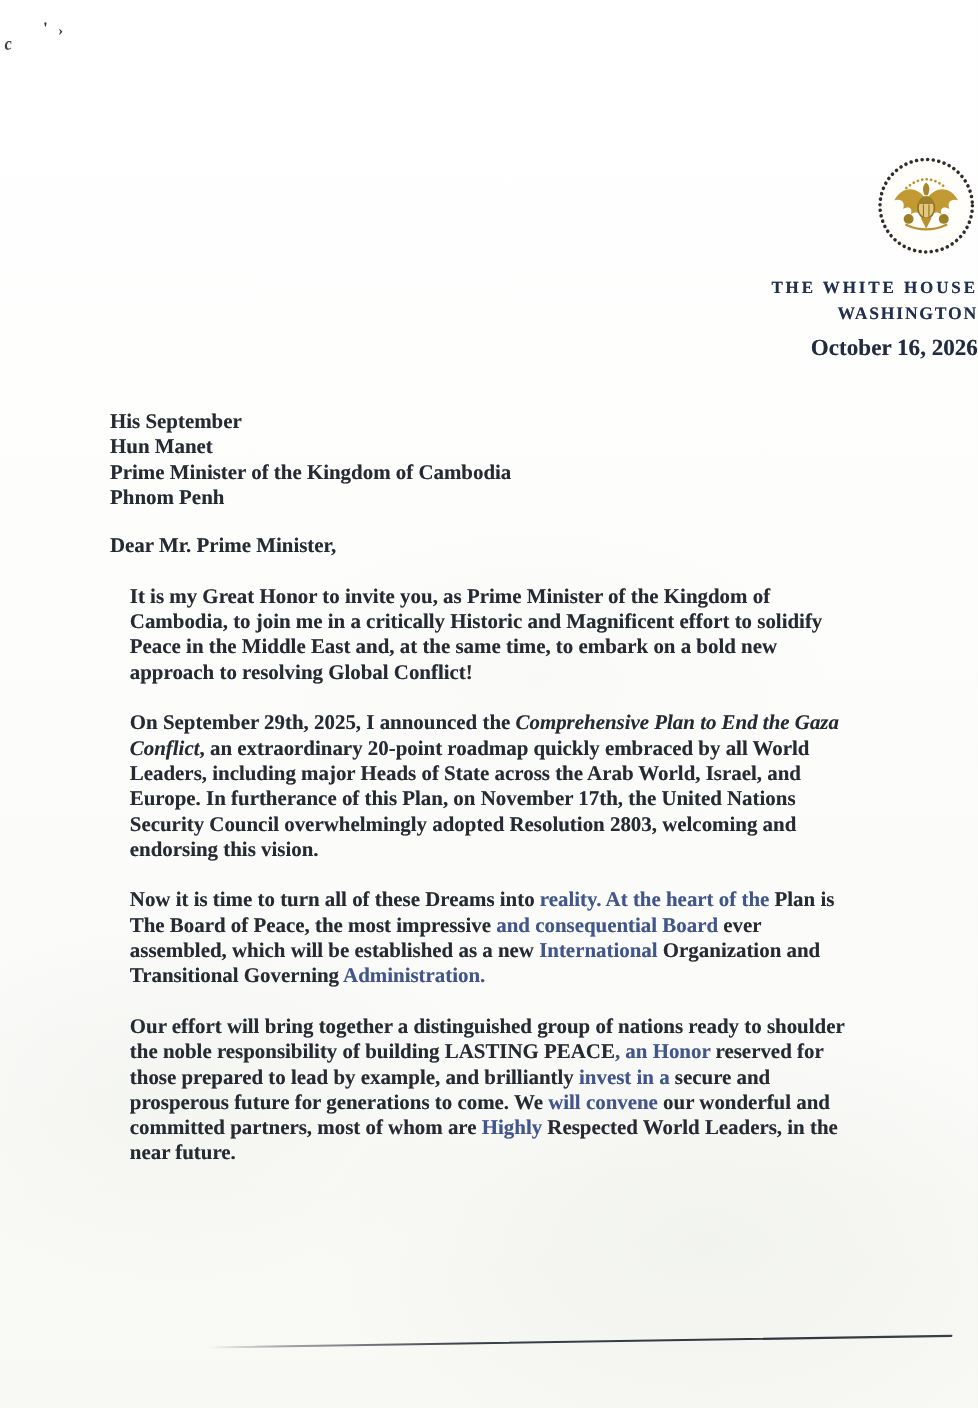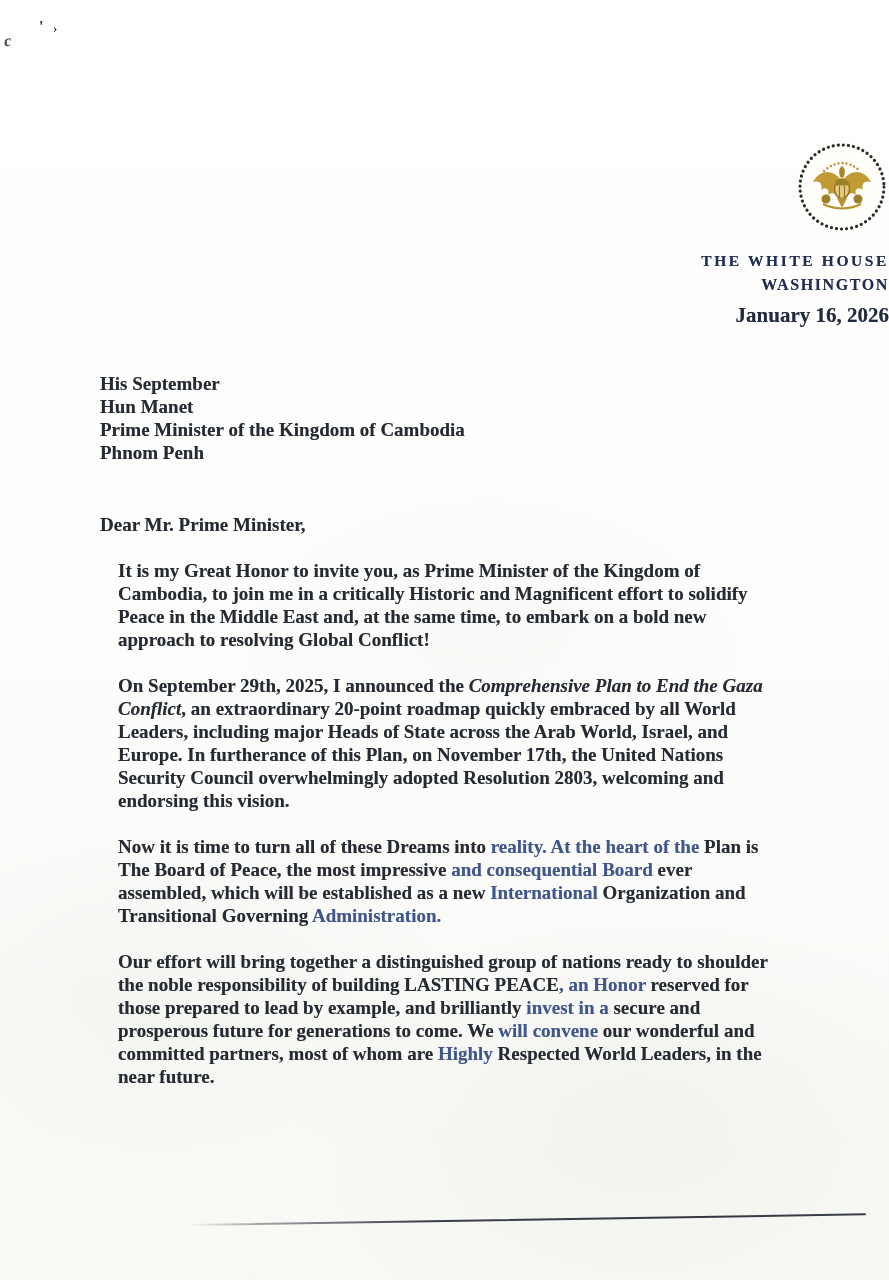--- a/index.html
+++ b/index.html
@@ -62,21 +62,21 @@
   }
 
   
   .body-block {
     position: absolute; left: 100px; top: 372px; width: 680px;
     font-size: 19px; line-height: 23px; font-weight: 700;
     color: #262b33;
     text-shadow: 0 0 0.5px rgba(35,40,52,0.45);
   }
   .recipient-line { height: 23px; }
-  .salutation { margin-top: 49px; }
+  .salutation { margin-top: 21px; }
   p.para { margin: 23px 0 0 18px; }
   .seg-italic { font-style: italic; }
   .seg-blue { color: #41568a; text-shadow: 0 0 0.5px rgba(65,86,138,0.5); }
 
   
   .scan-line {
     position: absolute; left: 188px; top: 1224px; width: 678px; height: 2px;
     background: linear-gradient(90deg,
       rgba(60,66,76,0) 0%, rgba(60,66,76,0.45) 10%,
       #3a404b 35%, #31373f 75%, #3a4049 100%);
@@ -108,21 +108,21 @@
         <line x1="44.5" y1="46" x2="44.5" y2="57" stroke="#8f6f1f" stroke-width="1"></line>
         <line x1="49.5" y1="46" x2="49.5" y2="57" stroke="#8f6f1f" stroke-width="1"></line>
         <path d="M42,58 L47,68 L52,58 Z" fill="#b8922f"></path>
         <circle cx="31" cy="59" r="4.5" fill="#9c8029"></circle>
         <circle cx="63" cy="59" r="4.5" fill="#9c8029"></circle>
         <path d="M28,64 Q47,73 66,64" fill="none" stroke="#b8922f" stroke-width="2"></path>
       </svg>
     </span>
     <div class="org">THE WHITE HOUSE</div>
     <div class="city">WASHINGTON</div>
-    <div class="date">January 16, 2026</div>
+    <div class="date">October 16, 2026</div>
   </div>
 
   <div class="body-block">
 
     <div>
       <div class="recipient-line">His September</div>
       <div class="recipient-line">Hun Manet</div>
       <div class="recipient-line">Prime Minister of the Kingdom of Cambodia</div>
       <div class="recipient-line">Phnom Penh</div>
     </div>

